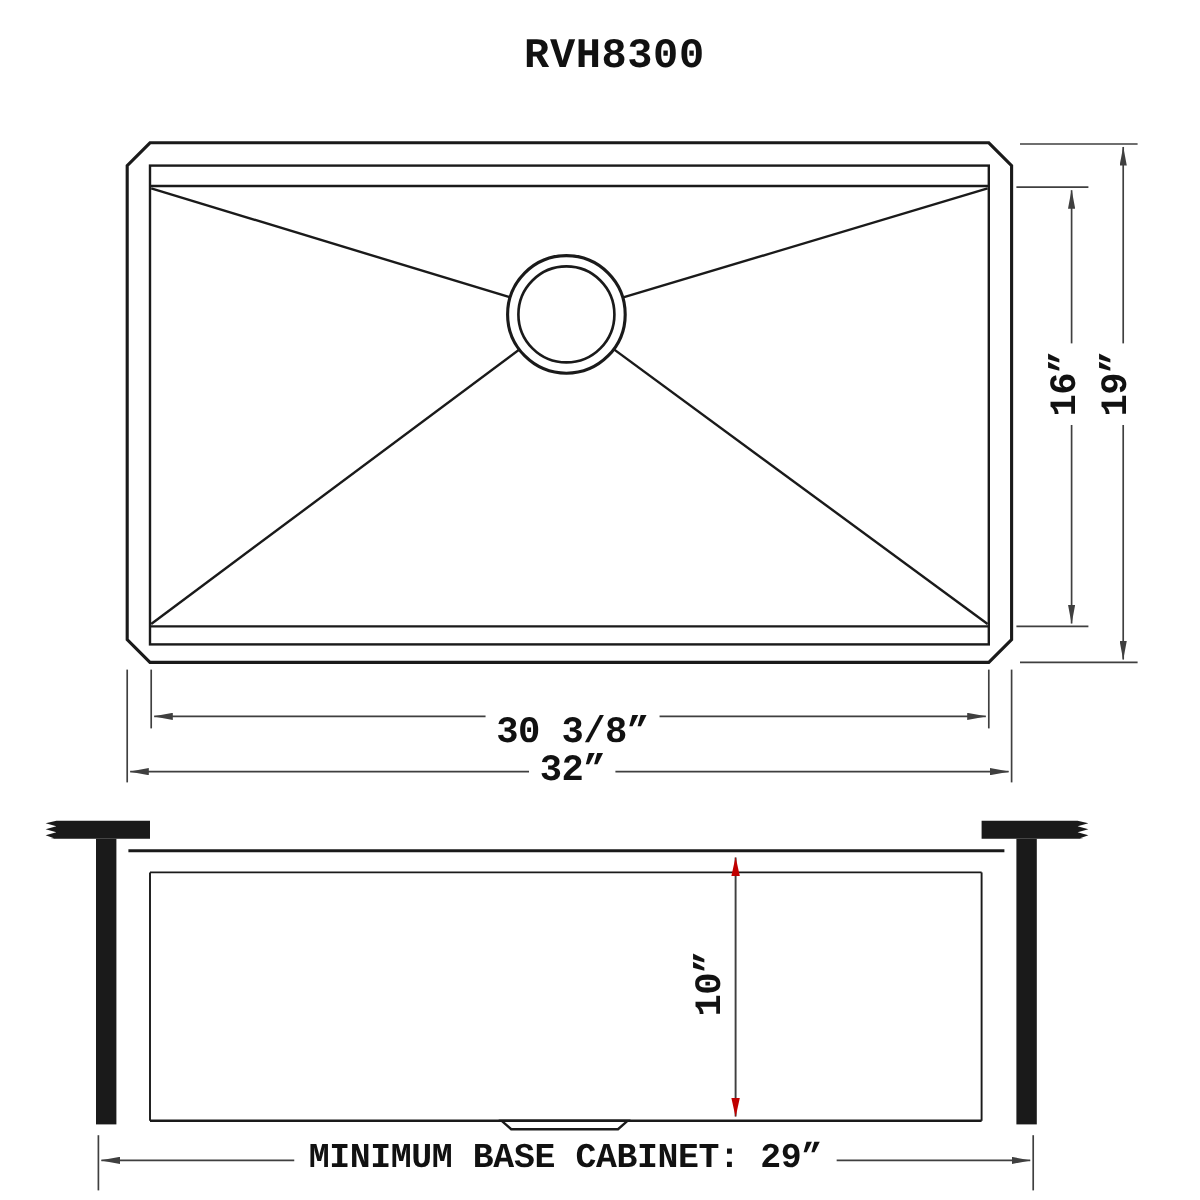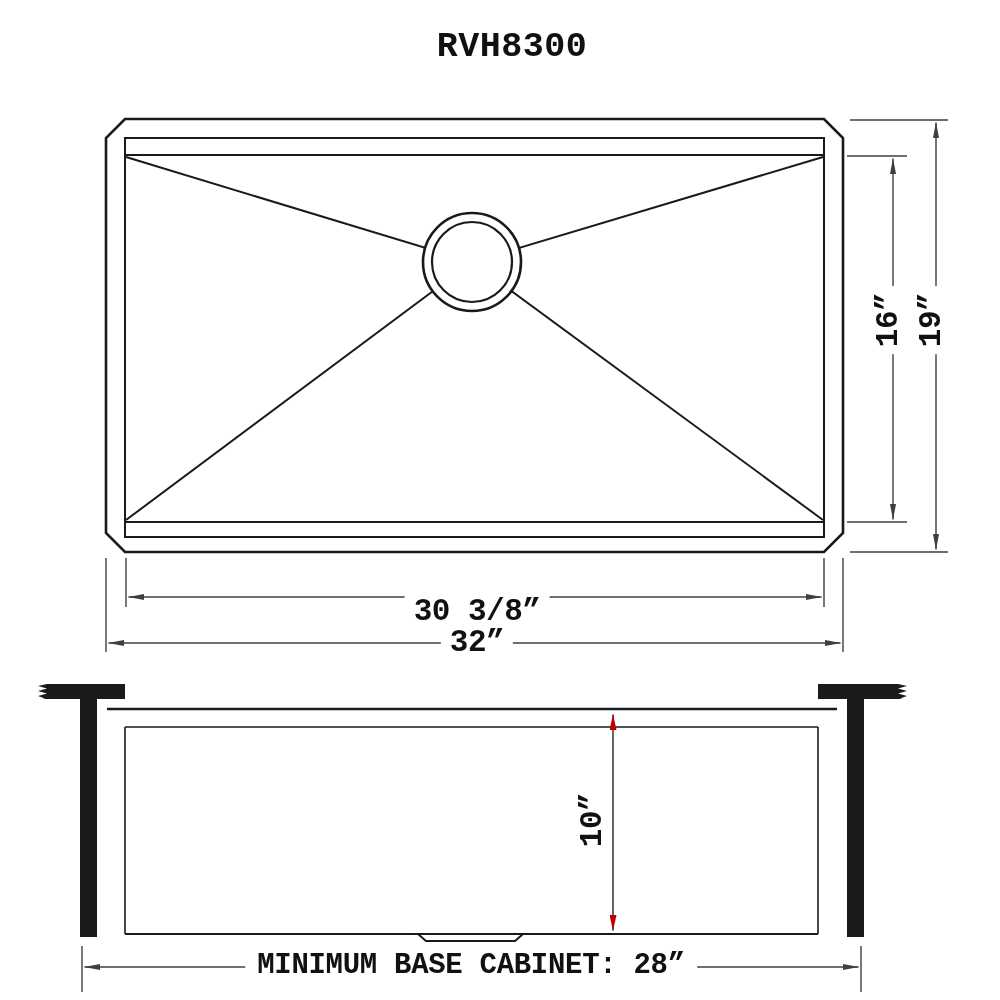--- a/index.html
+++ b/index.html
@@ -143,15 +143,15 @@
   <div class="label dim-label" style="left:477px;top:612px;">30 3/8”</div>
 
   <div class="label dim-label" style="left:477px;top:643px;text-align:center;">32”</div>
 
   <div class="label dim-label rot" style="left:889px;top:320px;">16”</div>
 
   <div class="label dim-label rot" style="left:932px;top:320px;">19”</div>
 
   <div class="label dim-label rot" style="left:593px;top:820px;">10”</div>
 
-  <div class="label cab-label" style="left:471px;top:966px;">MINIMUM BASE CABINET: 28”</div>
+  <div class="label cab-label" style="left:471px;top:966px;">MINIMUM BASE CABINET: 29”</div>
 
 </div>
 
 </body></html>

